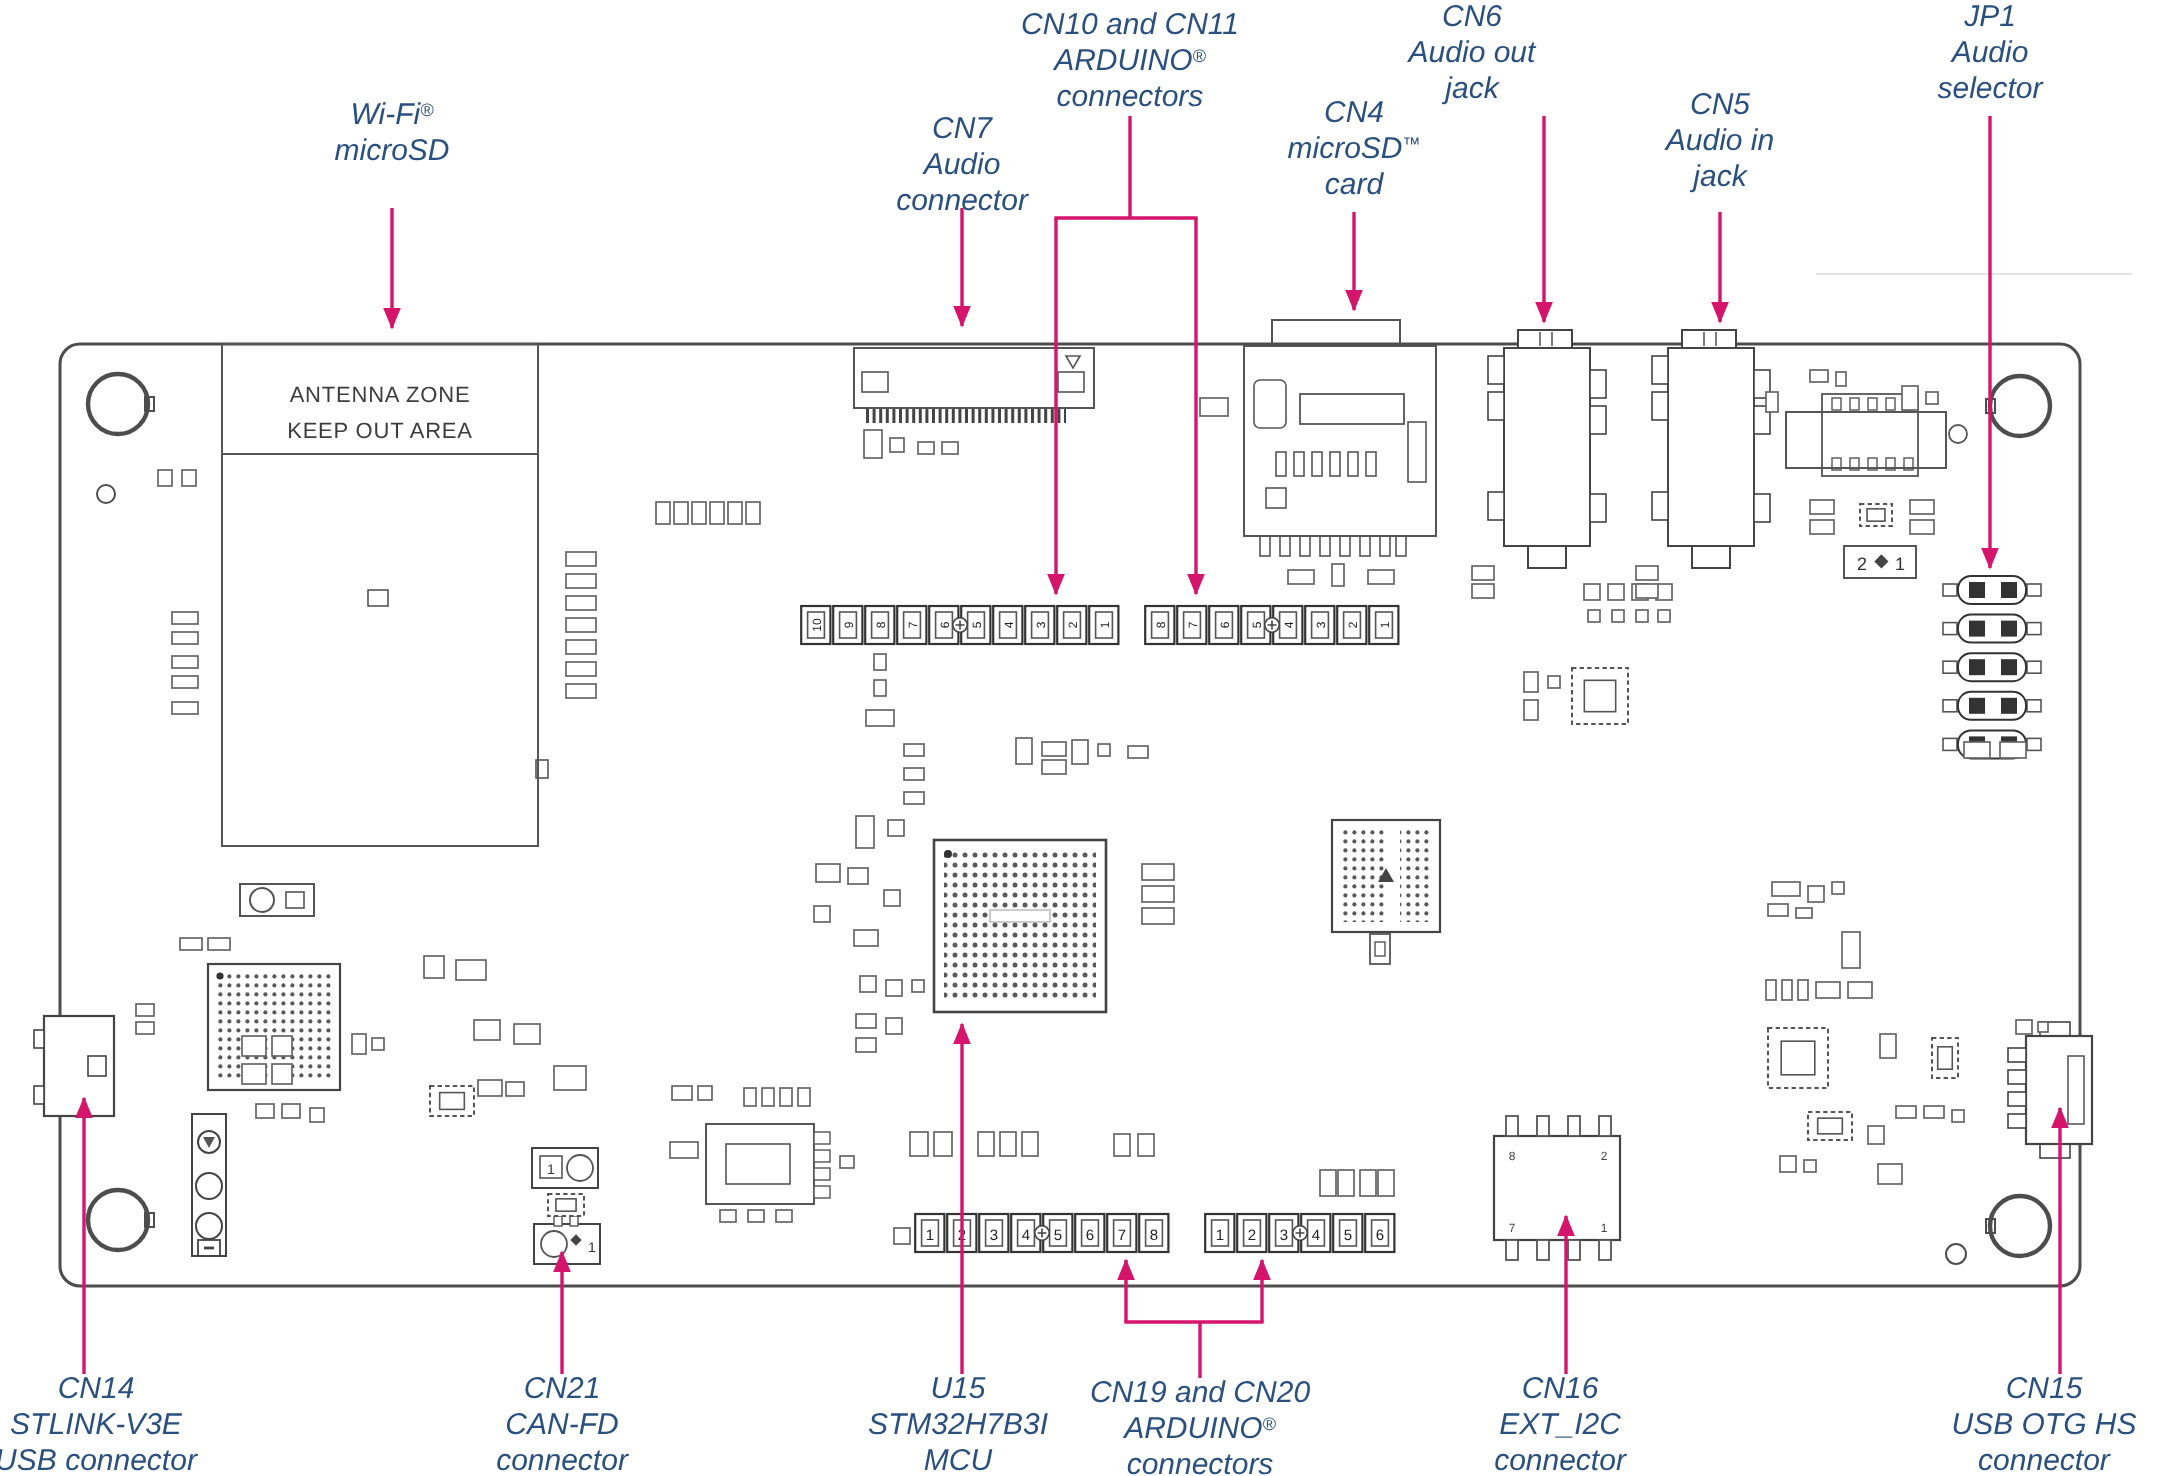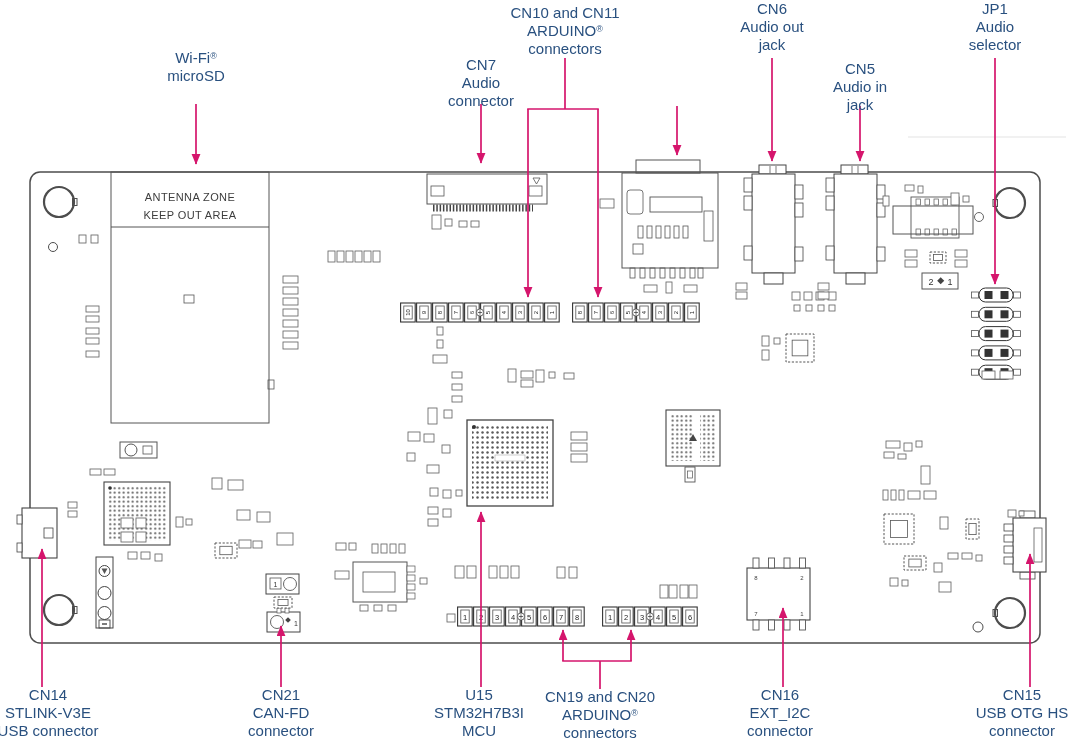--- a/index.html
+++ b/index.html
@@ -1,20 +1,20 @@
 <!DOCTYPE html>
 <html><head>
 <meta charset="utf-8">
 <style>
   html,body{margin:0;padding:0;background:#fff;}
   #stage{position:relative;width:1080px;height:738px;overflow:hidden;background:#fff;
          font-family:"Liberation Sans",sans-serif;}
   #board-svg{position:absolute;left:0;top:0;}
   .callout{position:absolute;transform:translateX(-50%);text-align:center;
-           font-size:15px;line-height:18px;color:#29507f;}
+           font-size:15px;line-height:18px;color:#29507f;font-style:italic;}
   .cl{display:block;white-space:nowrap;}
   .cl sup{font-size:9px;line-height:0;vertical-align:4px;}
   svg text{font-family:"Liberation Sans",sans-serif;}
 </style>
 </head>
 <body>
 
 <div id="stage">
 
 <svg id="board-svg" width="1080" height="738" viewBox="0 0 1080 738">
@@ -580,26 +580,31 @@
 <div class="callout" style="left:481px;top:56px">
   <span class="cl">CN7</span>
   <span class="cl">Audio</span>
   <span class="cl">connector</span>
 </div>
 <div class="callout" style="left:565px;top:4px">
   <span class="cl">CN10 and CN11</span>
   <span class="cl">ARDUINO<sup>®</sup></span>
   <span class="cl">connectors</span>
 </div>
-<div class="callout" style="left:772px;top:0px">
+<div class="callout" style="left:677px;top:48px">
+  <span class="cl">CN4</span>
+  <span class="cl">microSD<sup>™</sup></span>
+  <span class="cl">card</span>
+</div>
+<div class="callout" style="left:736px;top:0px">
   <span class="cl">CN6</span>
   <span class="cl">Audio out</span>
   <span class="cl">jack</span>
 </div>
-<div class="callout" style="left:860px;top:60px">
+<div class="callout" style="left:860px;top:44px">
   <span class="cl">CN5</span>
   <span class="cl">Audio in</span>
   <span class="cl">jack</span>
 </div>
 <div class="callout" style="left:995px;top:0px">
   <span class="cl">JP1</span>
   <span class="cl">Audio</span>
   <span class="cl">selector</span>
 </div>
 <div class="callout" style="left:48px;top:686px">

